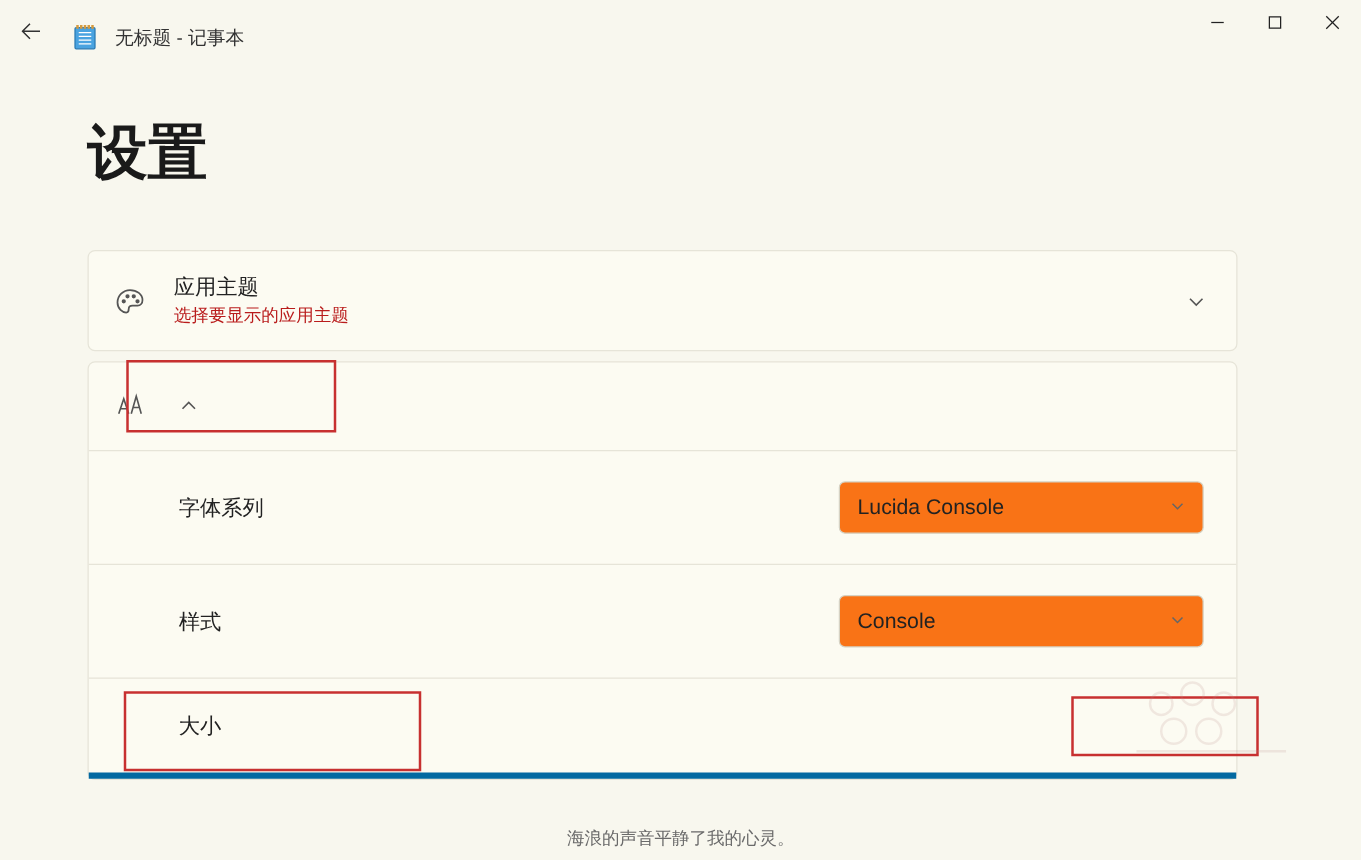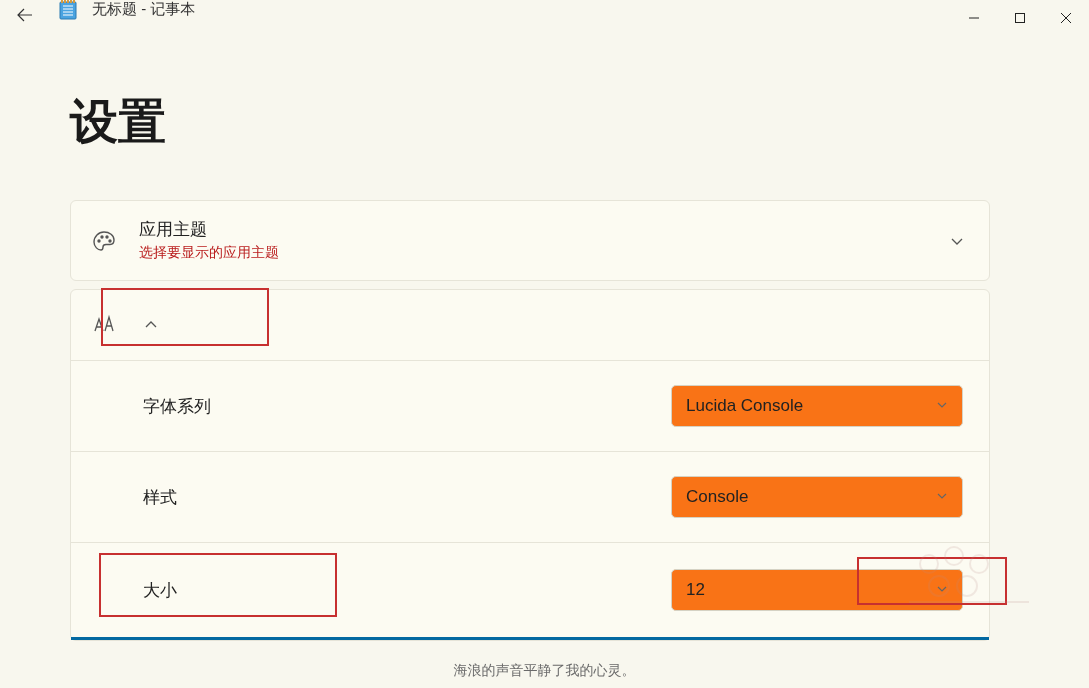--- a/index.html
+++ b/index.html
@@ -7,21 +7,21 @@
     width: 1089px;
     height: 688px;
     background: #f8f7ee;
     font-family: "Segoe UI", "Microsoft YaHei", sans-serif;
     overflow: hidden;
     position: relative;
   }
   .titlebar {
     height: 40px;
     display: flex;
-    align-items: flex-start;
+    align-items: flex-end;
     padding-left: 10px;
   }
   .back-btn {
     width: 30px;
     height: 30px;
     display: flex;
     align-items: center;
     justify-content: center;
     margin-right: 18px;
     color: #333;
@@ -262,30 +262,22 @@
         <div class="dropdown">
           <span>Console</span>
           <span class="dd-chev">
             <svg width="12" height="12" viewBox="0 0 12 12" fill="none" stroke="currentColor" stroke-width="1.2">
                 <path d="M2 4 L6 8 L10 4"></path>
               </svg>
           </span>
         </div>
       </div>
 
-      <div class="sub-row" style="border-bottom:3px solid #0369a1; padding-top:26px; padding-bottom:26px;">
+      <div class="sub-row" style="border-bottom:5px solid #0369a1; padding-top:26px; padding-bottom:26px;">
         <div class="sub-label">大小</div>
-        <div class="dropdown">
-          <span>12</span>
-          <span class="dd-chev">
-            <svg width="12" height="12" viewBox="0 0 12 12" fill="none" stroke="currentColor" stroke-width="1.2">
-                <path d="M2 4 L6 8 L10 4"></path>
-              </svg>
-          </span>
-        </div>
         <div class="highlight-box" style="left:28px; top:10px; width:238px; height:64px;"></div>
         <div class="highlight-box" style="right:-18px; top:14px; width:150px; height:48px;"></div>
       </div>
     </div>
   </div>
 </div>
 
 <div class="watermark">
   <svg width="120" height="70" viewBox="0 0 120 70" fill="none" stroke="#b98b88" stroke-width="2">
     <circle cx="20" cy="20" r="9"></circle>

